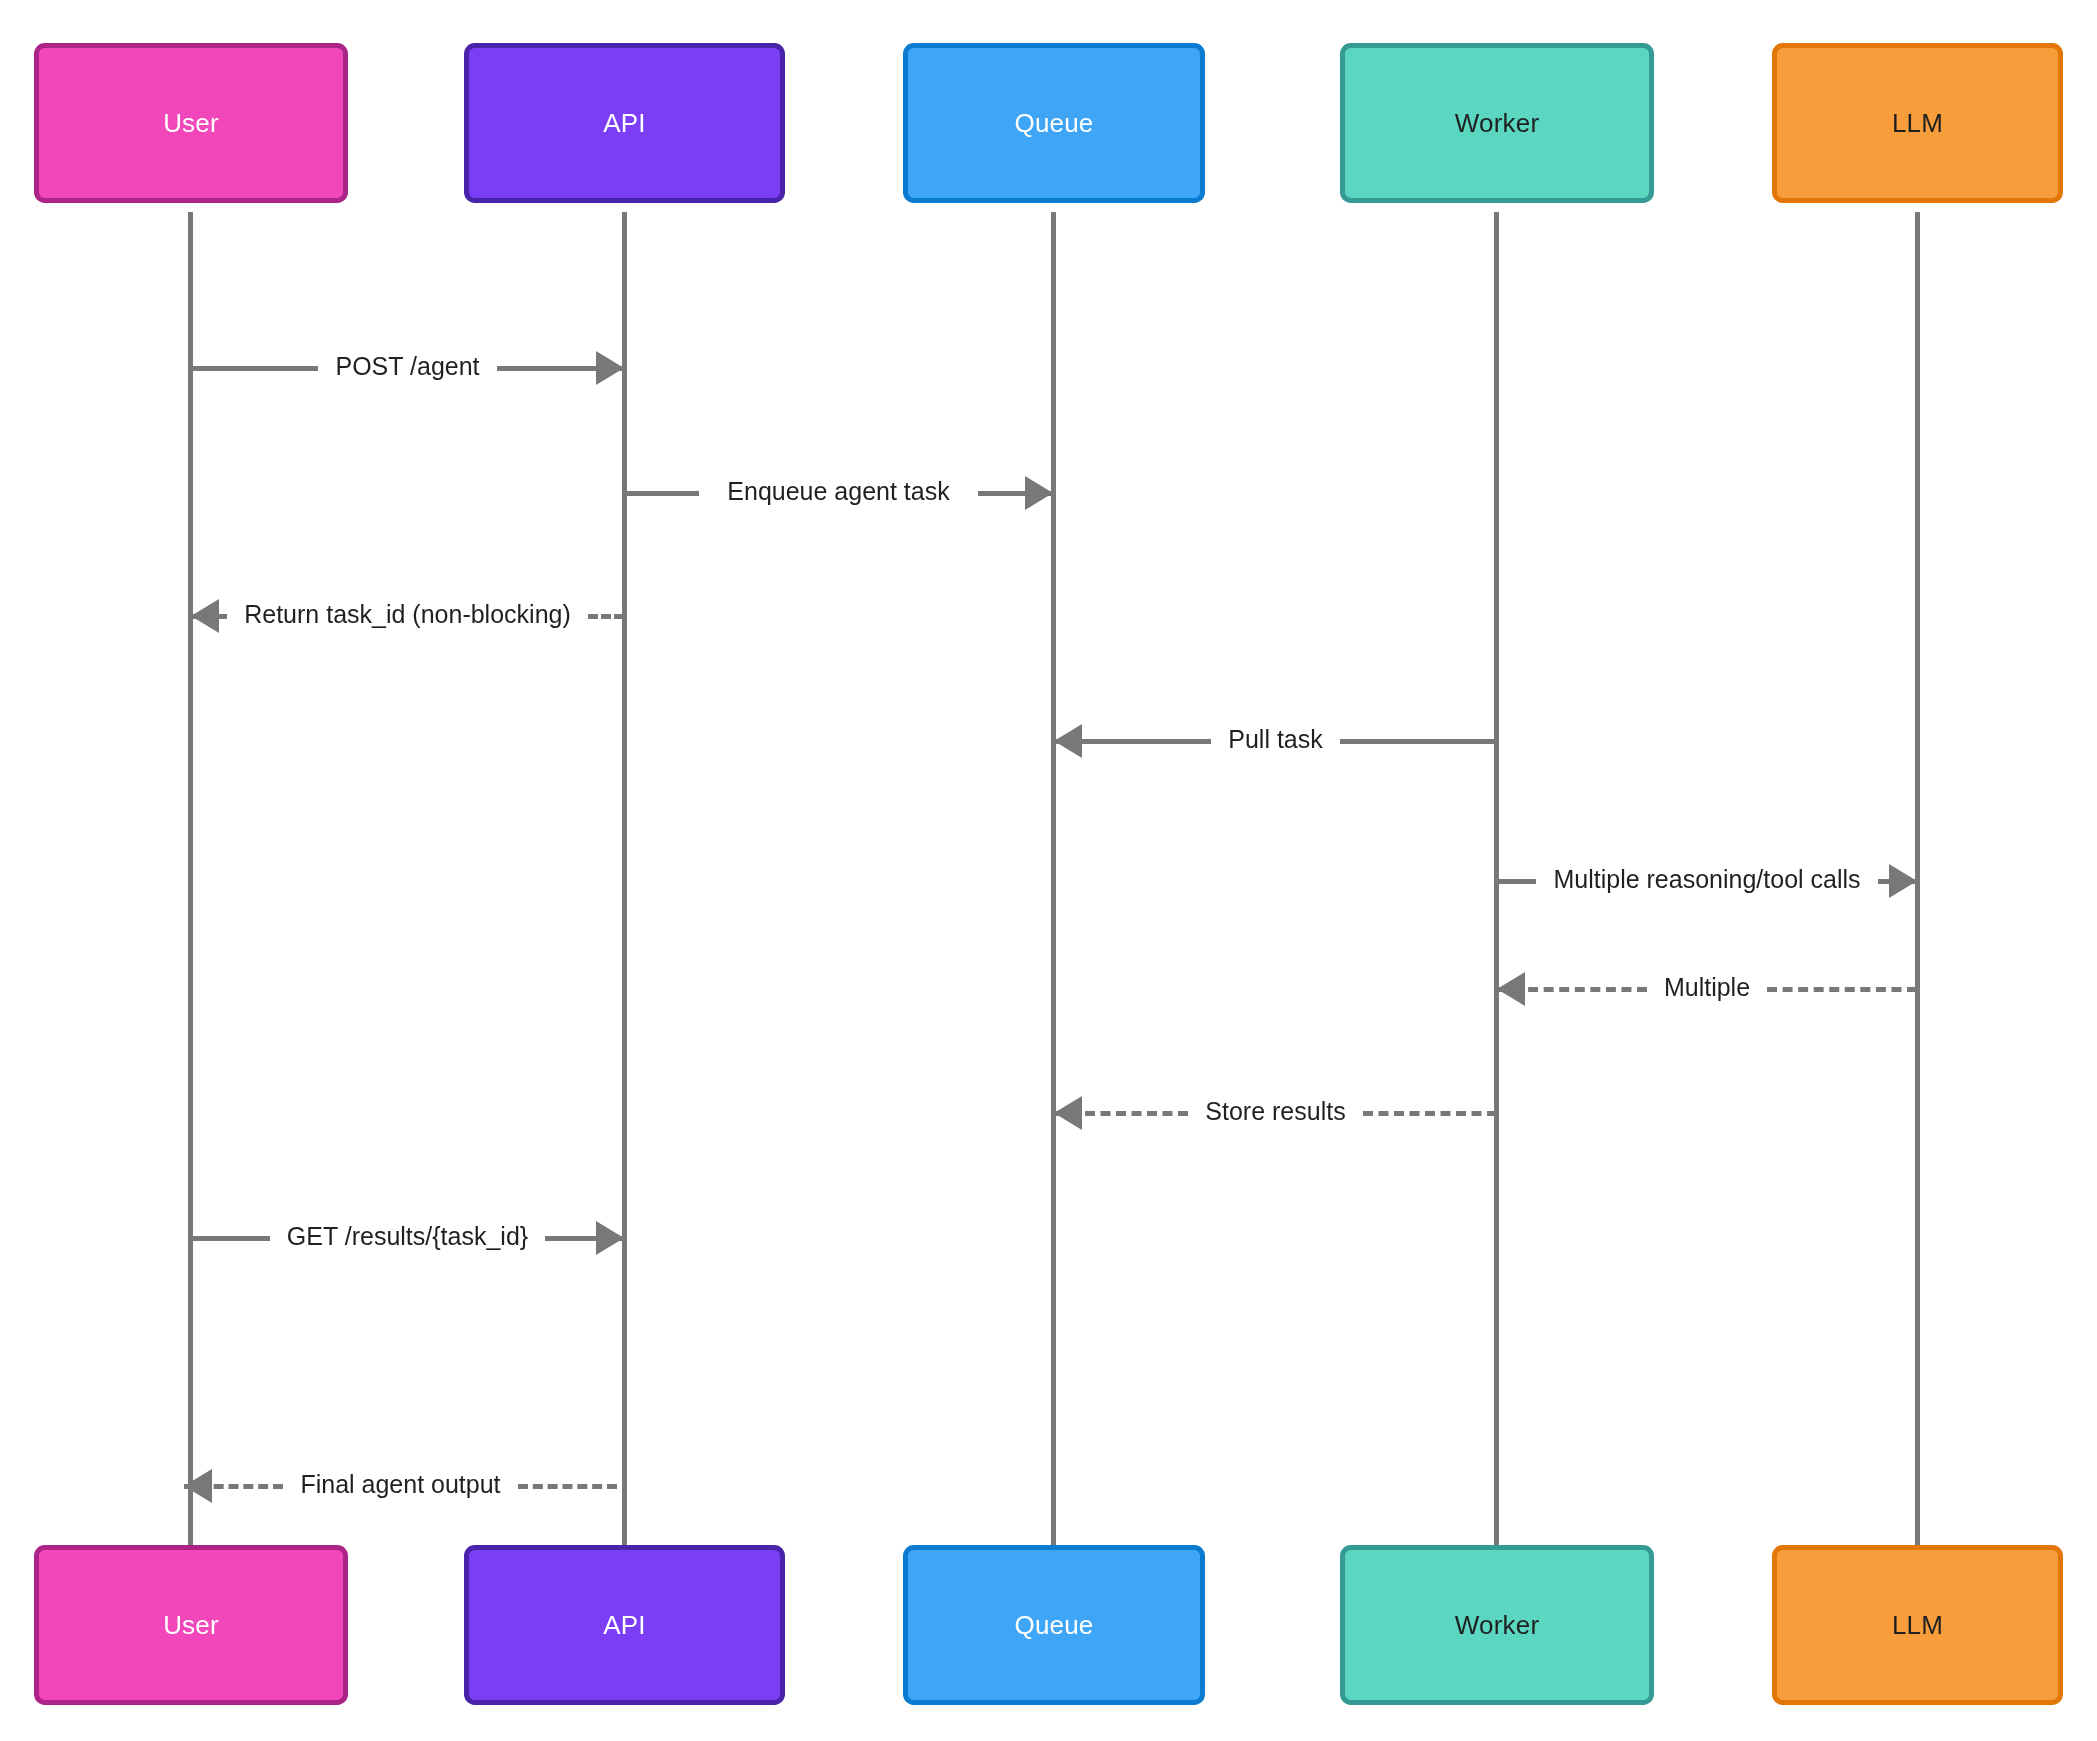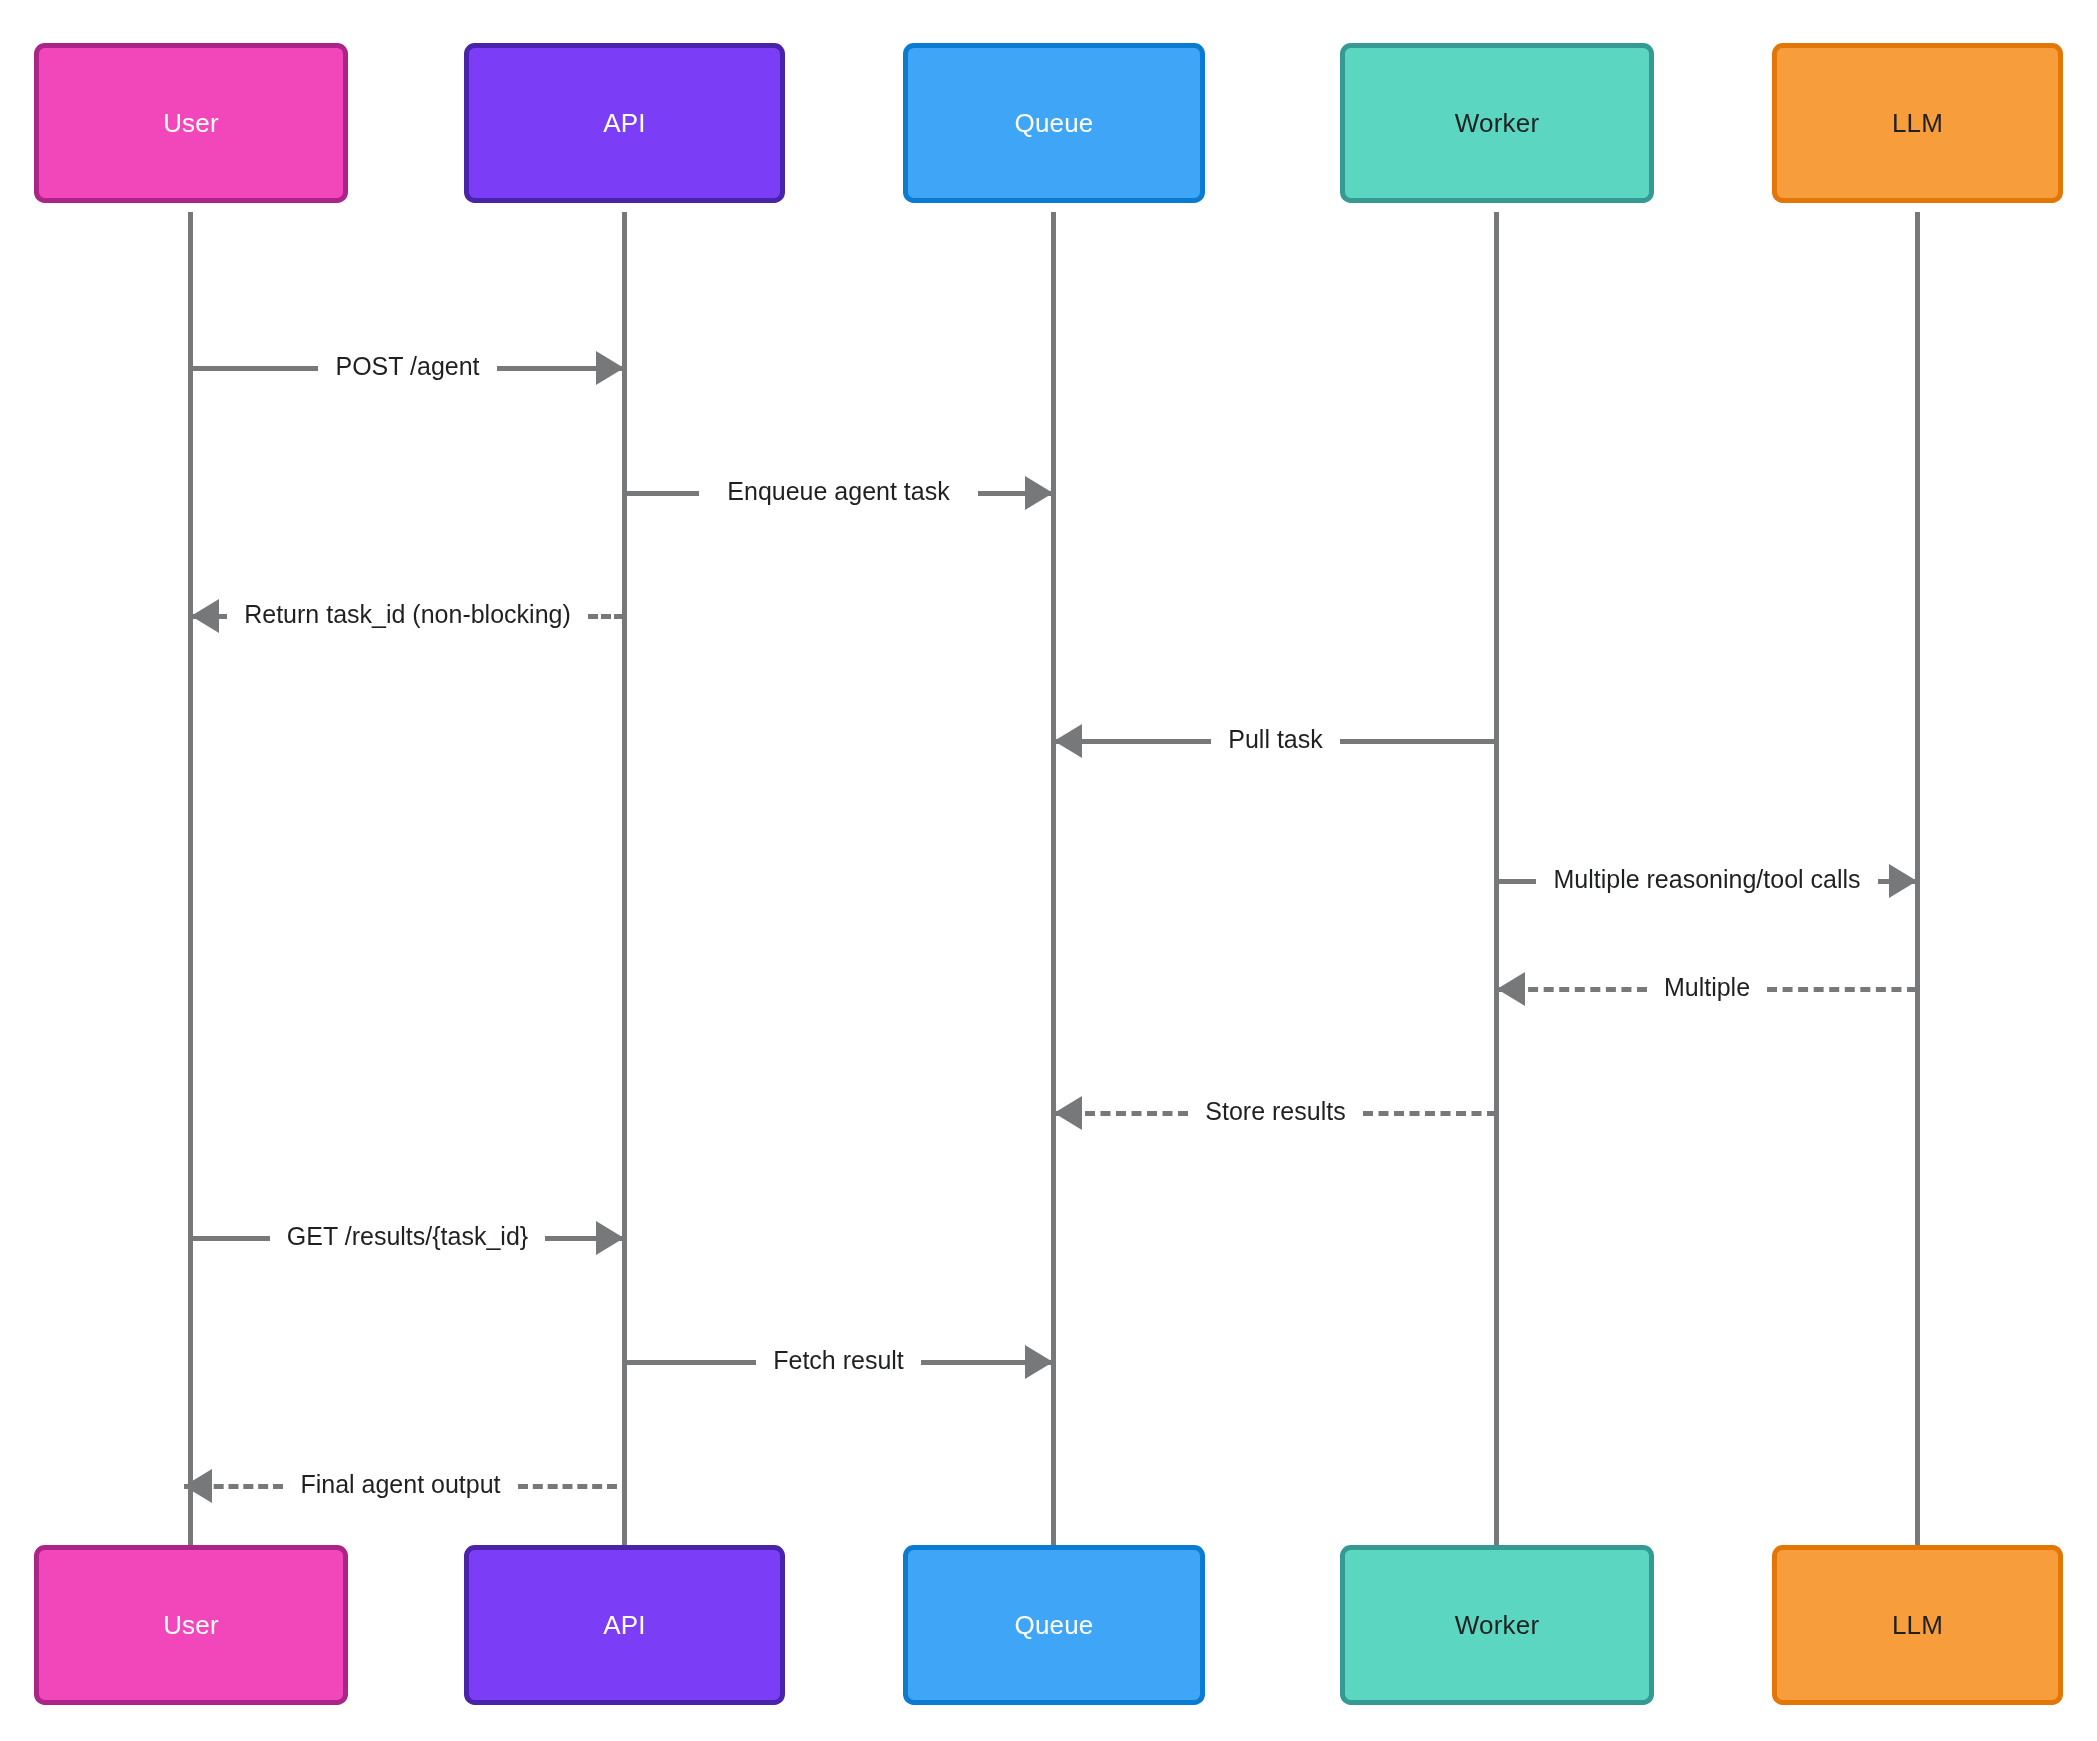--- a/index.html
+++ b/index.html
@@ -164,26 +164,20 @@
       <div class="label">Store results</div>
       <div class="seg"></div>
       <div class="arrowhead left"></div>
     </div>
     <div class="msg" style="left: 191px; width: 433px; top: 1183px;">
       <div class="seg"></div>
       <div class="label">GET /results/{task_id}</div>
       <div class="seg"></div>
       <div class="arrowhead right"></div>
     </div>
-    <div class="msg" style="left: 624px; width: 429px; top: 1307px;">
-      <div class="seg"></div>
-      <div class="label">Fetch result</div>
-      <div class="seg"></div>
-      <div class="arrowhead right"></div>
-    </div>
     <div class="msg dashed" style="left: 184px; width: 433px; top: 1431px;">
       <div class="seg"></div>
       <div class="label">Final agent output</div>
       <div class="seg"></div>
       <div class="arrowhead left"></div>
     </div>
   </div>
 
 
 </body></html>

